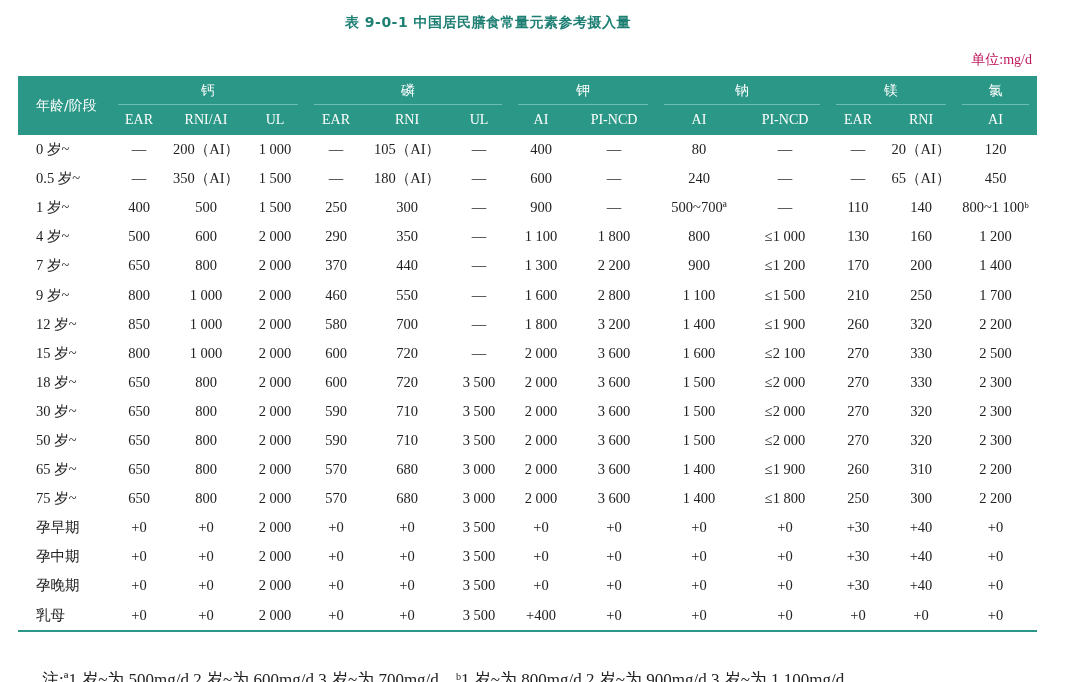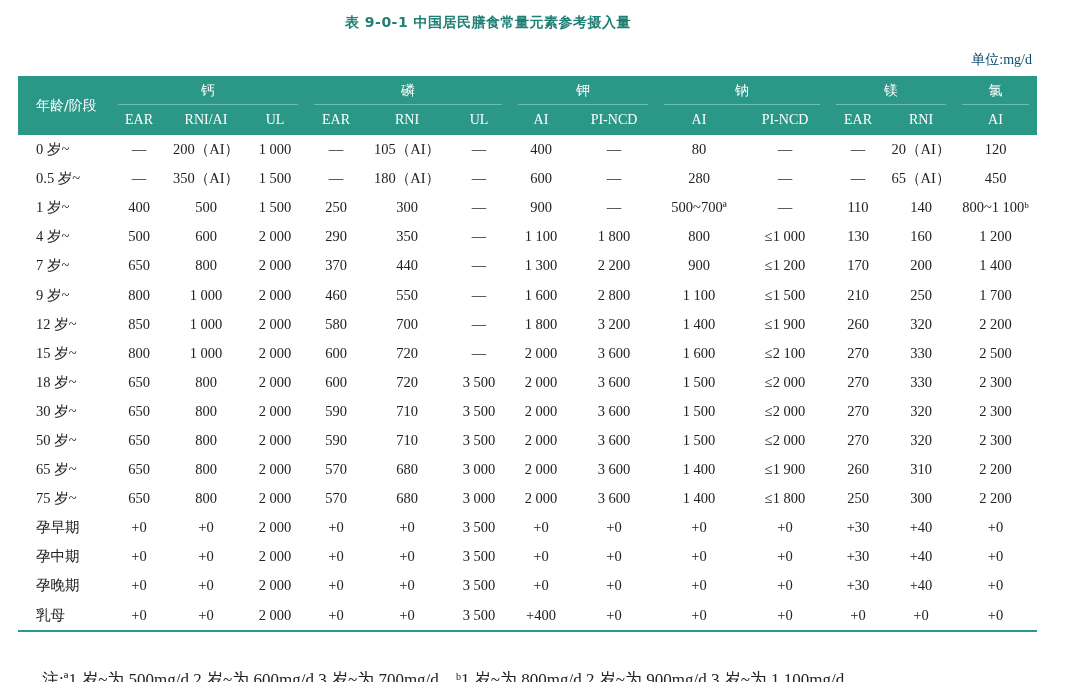--- a/index.html
+++ b/index.html
@@ -1,20 +1,20 @@
 <!DOCTYPE html>
 <html><head>
 <meta charset="utf-8">
 <style>
   html, body { margin:0; padding:0; background:#ffffff; }
   body { width:1080px; height:682px; position:relative; overflow:hidden;
          font-family:"Liberation Serif", "DejaVu Serif", serif; color:#222; }
   .title { position:absolute; top:14px; left:0; width:976px; text-align:center;
            font-family:"DejaVu Sans", sans-serif; font-weight:bold; font-size:14px; color:#1e7f73; letter-spacing:0.5px; }
-  .unit { position:absolute; top:51px; right:48px; font-size:14px; color:#0c4a6e; }
+  .unit { position:absolute; top:51px; right:48px; font-size:14px; color:#be185d; }
   table { position:absolute; top:76px; left:18px; width:1019px; border-collapse:collapse; table-layout:fixed; }
   thead th { background:#2a9787; color:#fff; font-weight:normal; padding:0; }
   thead tr.g th { height:29px; font-family:"DejaVu Sans", sans-serif; font-size:14px; }
   thead tr.s th { height:30px; font-weight:normal; font-size:14px; }
   thead th.age { font-family:"DejaVu Sans", sans-serif; font-size:14px; text-align:left; padding-left:18px; }
   thead tr.g th.grp span { display:block; margin:0 8px; border-bottom:1px solid #6cbdb2; line-height:28px; }
   tbody td { height:29.1px; text-align:center; font-size:14.5px; padding:0; white-space:nowrap; }
   tbody td.age { text-align:left; padding-left:18px; }
   tbody tr:last-child td { border-bottom:2px solid #2a9787; }
   .note { position:absolute; left:42px; font-size:17px; color:#222;margin-top:28px; }
@@ -100,21 +100,21 @@
       <tr>
         <td class="age">0.5 岁~</td>
         <td>—</td>
         <td>350（AI）</td>
         <td>1 500</td>
         <td>—</td>
         <td>180（AI）</td>
         <td>—</td>
         <td>600</td>
         <td>—</td>
-        <td>280</td>
+        <td>240</td>
         <td>—</td>
         <td>—</td>
         <td>65（AI）</td>
         <td>450</td>
       </tr>
       <tr>
         <td class="age">1 岁~</td>
         <td>400</td>
         <td>500</td>
         <td>1 500</td>

